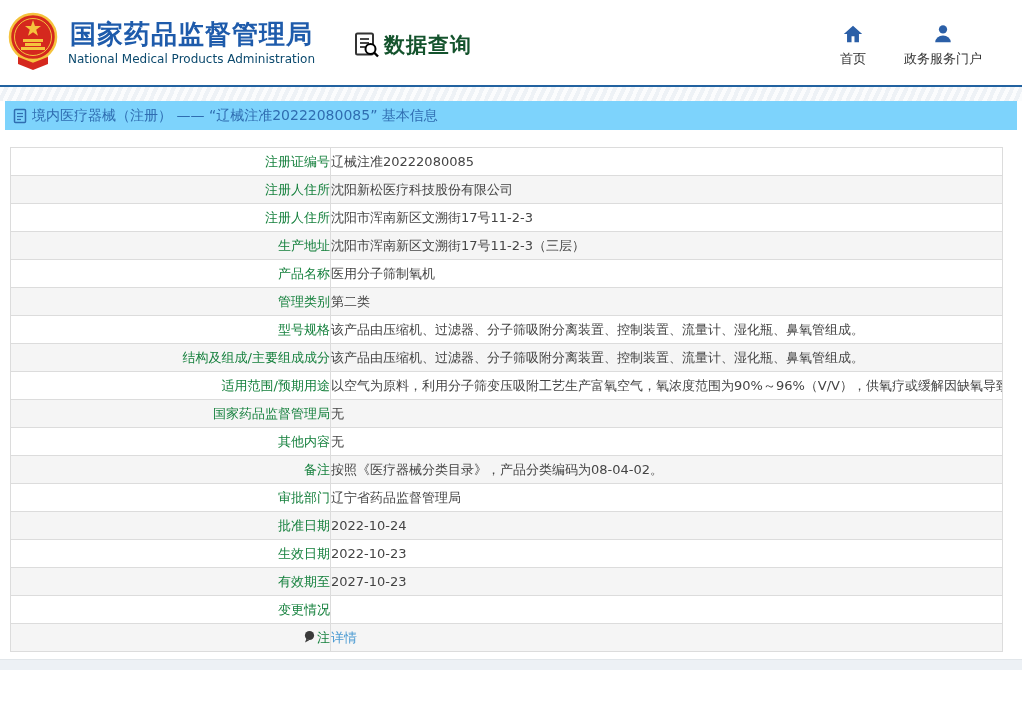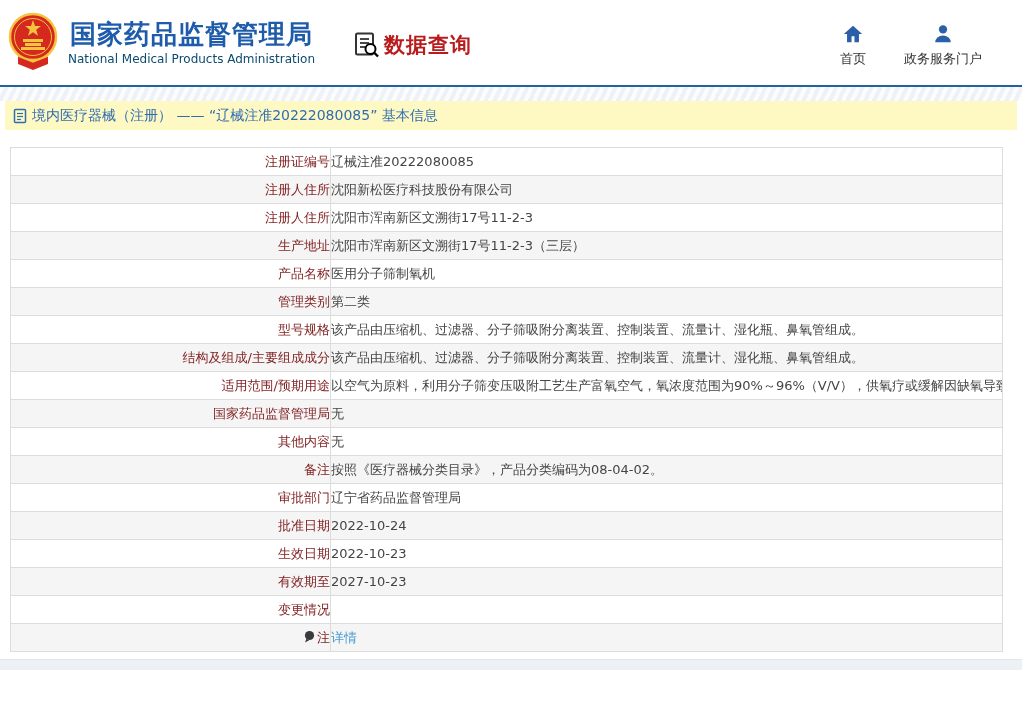--- a/index.html
+++ b/index.html
@@ -31,21 +31,21 @@
   }
   .module-title {
     display: flex;
     align-items: center;
     margin-left: 38px;
     margin-top: 4px;
   }
   .module-title .dq-icon { width: 27px; height: 27px; }
   .module-label {
     font-size: 21px;
-    color: #b91c1c;
+    color: #14532d;
     font-weight: 600;
     margin-left: 4px;
     letter-spacing: 1px;
     text-align: center;
   }
   .header-nav {
     margin-left: auto;
     display: flex;
     align-items: flex-start;
     gap: 38px;
@@ -66,21 +66,21 @@
   .blue-line { height: 2px; background: #2262a0; }
   .hatch-strip {
     height: 14px;
     background: repeating-linear-gradient(115deg, #fbfcfd 0 4px, #eef2f6 4px 8px);
   }
 
   
   .title-bar {
     margin: 0 5px;
     height: 29px;
-    background: #fef9c3;
+    background: #7dd3fc;
     display: flex;
     align-items: center;
     padding-left: 8px;
   }
   .title-bar .doc-icon { width: 14px; height: 16px; margin-right: 5px; margin-top: 1px; }
   .title-text { font-size: 14px; color: #2f6db1; }
 
   
   .table-wrap { margin: 17px 0 0 10px; }
   table.info-table {
@@ -95,21 +95,21 @@
     padding: 0;
     vertical-align: middle;
     white-space: nowrap;
     overflow: hidden;
   }
   table.info-table tr:nth-child(even) td { background: #f5f5f5; }
   td.cell-label {
     width: 320px;
     text-align: right;
     padding-right: 11px;
-    color: #7f1d1d;
+    color: #15803d;
   }
   td.cell-value {
     text-align: left;
     padding-left: 12px;
     color: #444444;
   }
   .note-icon { display: inline-block; width: 13px; height: 14px; vertical-align: -2px; margin-right: 1px; }
   a.details-link { color: #4a9ad2; text-decoration: none; cursor: pointer; }
 
   

